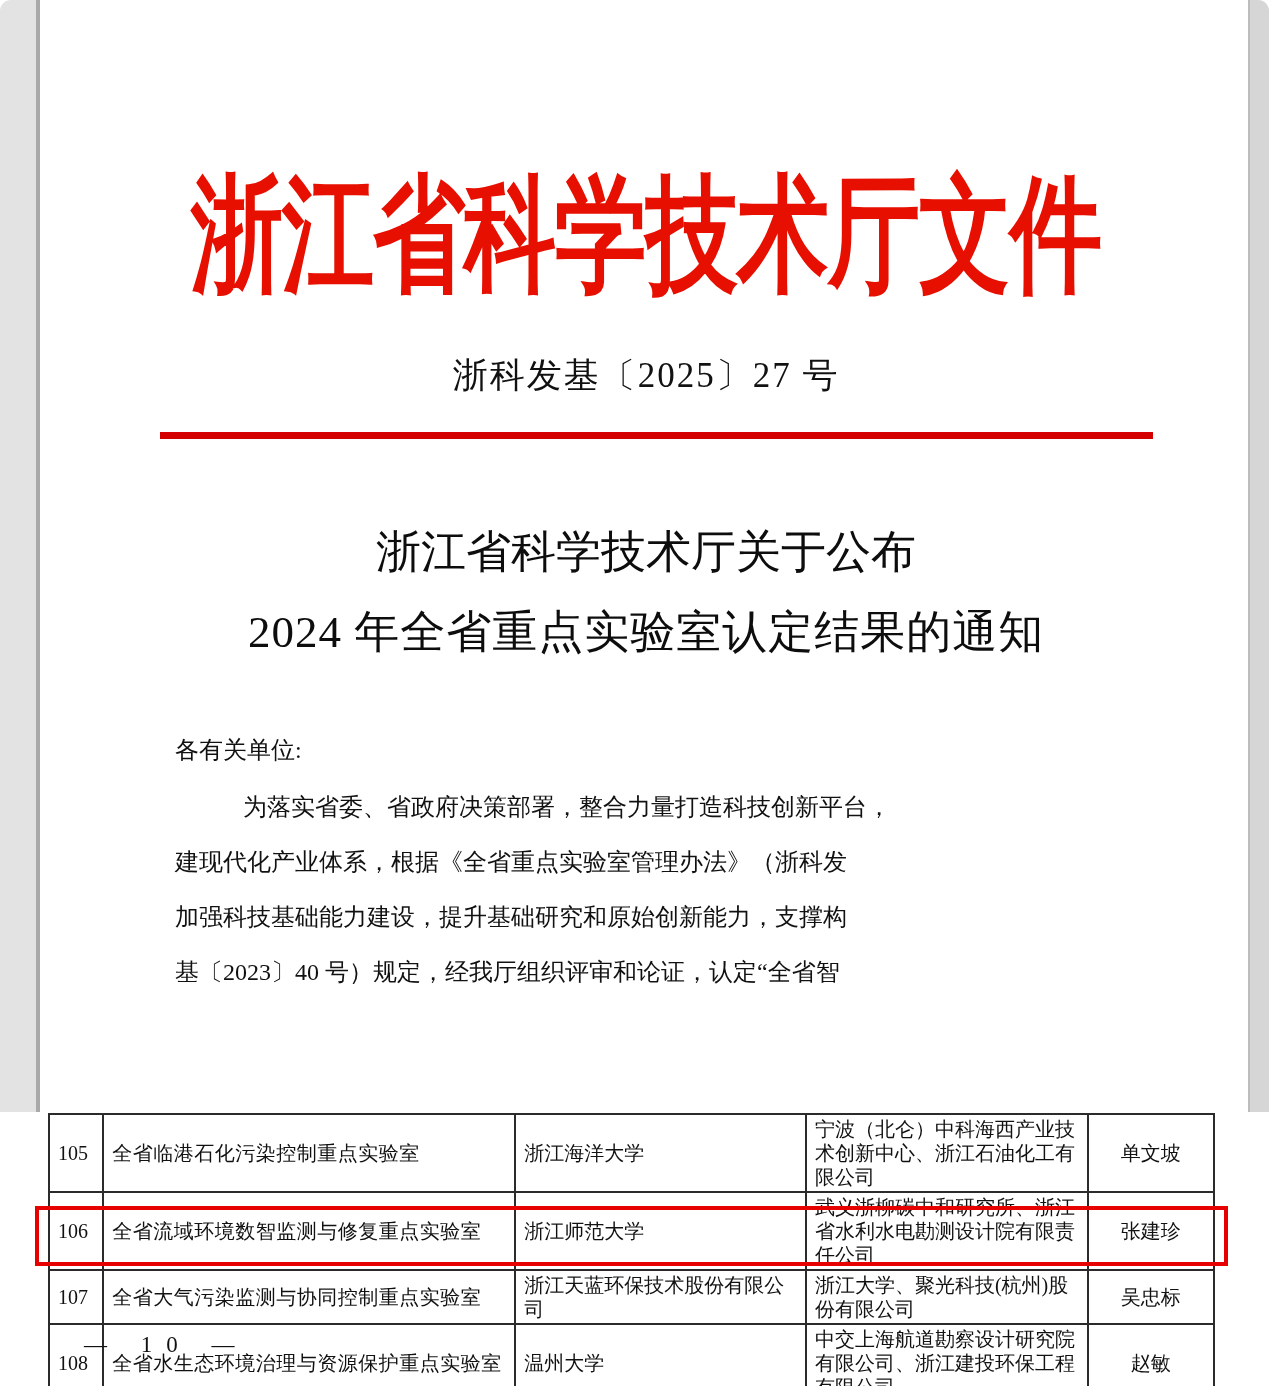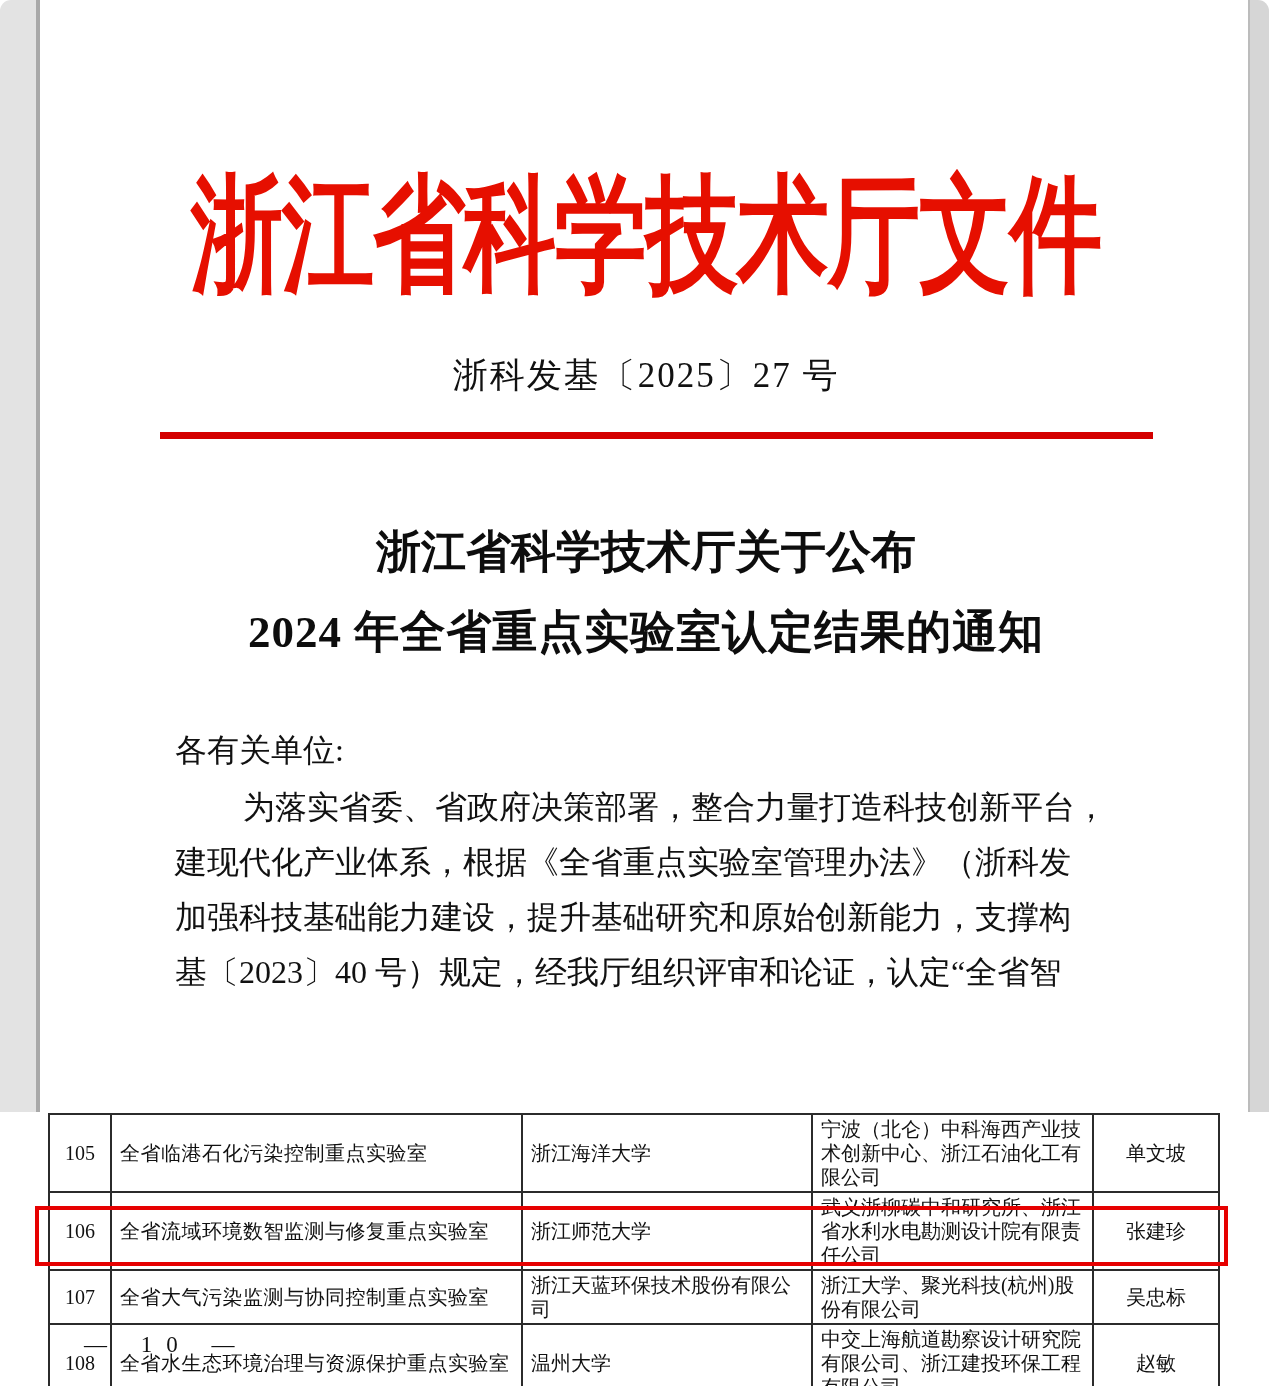--- a/index.html
+++ b/index.html
@@ -37,46 +37,46 @@
     position:absolute; left:44px; top:352px; width:1204px;
     text-align:center; font-size:35px; color:#111;
     letter-spacing:2px;
   }
   .red-rule {
     position:absolute; left:160px; top:432px; width:993px; height:7px;
     background:#d40000;
   }
   .subtitle {
     position:absolute; left:44px; width:1204px;
-    text-align:center; font-weight:bold; font-size:45px; color:#0d0d0d;
+    text-align:center; font-weight:normal; font-size:45px; color:#0d0d0d;
     white-space:nowrap;
   }
   .subtitle.l1 { top:522px; }
   .subtitle.l2 { top:602px; letter-spacing:1px; }
   .body-text {
     position:absolute; left:175px; top:726px; width:980px;
-    font-size:32px; color:#111;
+    font-size:24px; color:#111;
   }
   .body-text .line { height:55px; line-height:48px; white-space:nowrap; }
   .body-text .line.salutation { margin-bottom:2px; }
   .body-text .line.indent { text-indent:68px; }
   
   table.lab-table {
     position:absolute; left:48px; top:1113px;
     border-collapse:collapse; table-layout:fixed;
     width:1167px;
     font-family:"Liberation Serif","DejaVu Serif",serif;
   }
   table.lab-table td {
     border:2px solid #2b2b2b;
     height:50px; padding:2px 8px;
     font-size:20px; color:#111; line-height:24px;
     overflow:hidden;
   }
-  td.c-no   { width:62px;  text-align:center; font-size:21px; }
+  td.c-no   { width:54px;  text-align:left; font-size:21px; }
   td.c-lab  { width:411px; padding-left:22px; letter-spacing:0.5px;margin-left:16px; }
   td.c-host { width:290px; padding-left:14px; }
   td.c-part { width:281px; font-size:19px; padding:2px 6px 2px 10px; }
   td.c-dir  { width:126px; text-align:center; font-size:21px; }
   
   .highlight-box {
     position:absolute; left:35px; top:1206px; width:1193px; height:60px;
     border:4px solid #e60000;
     pointer-events:none;
   }

